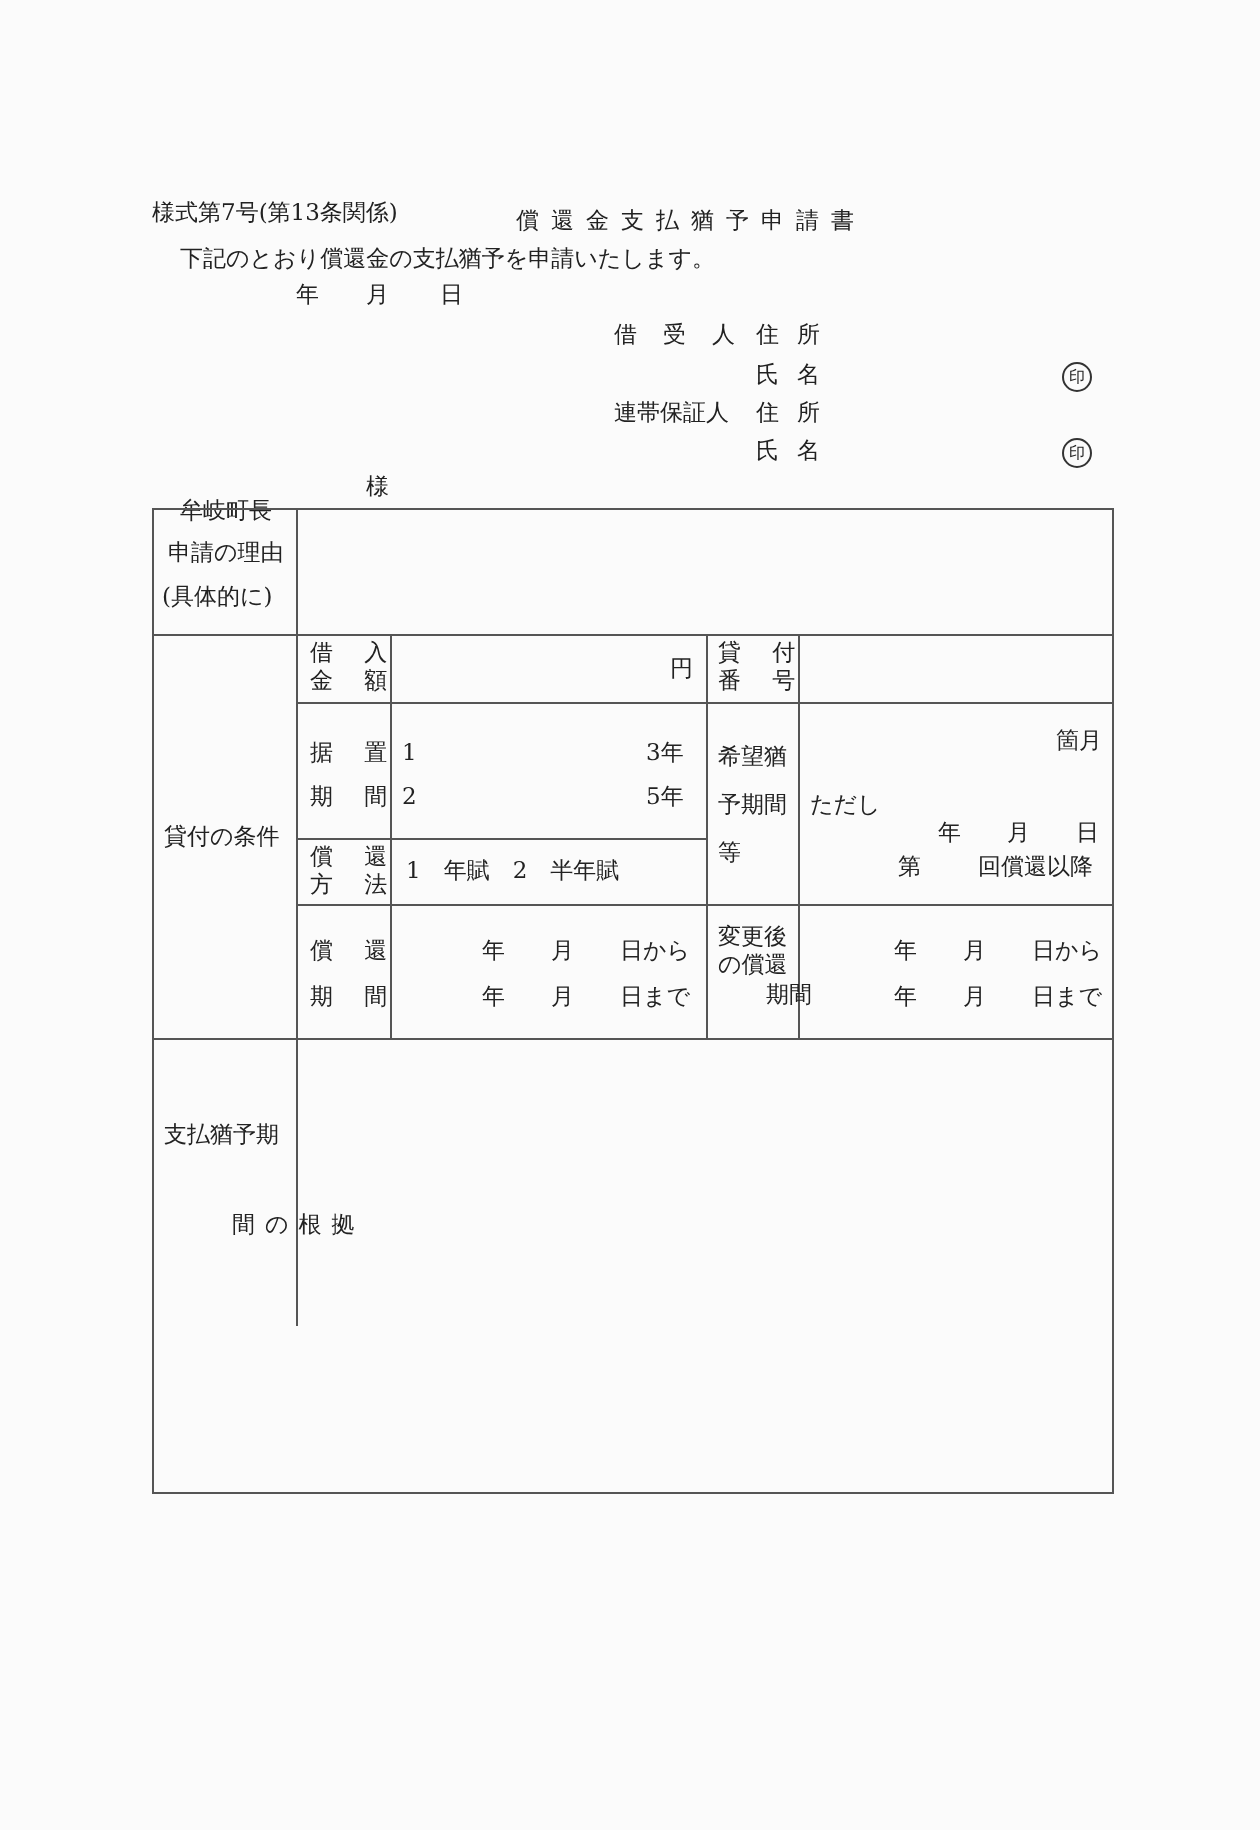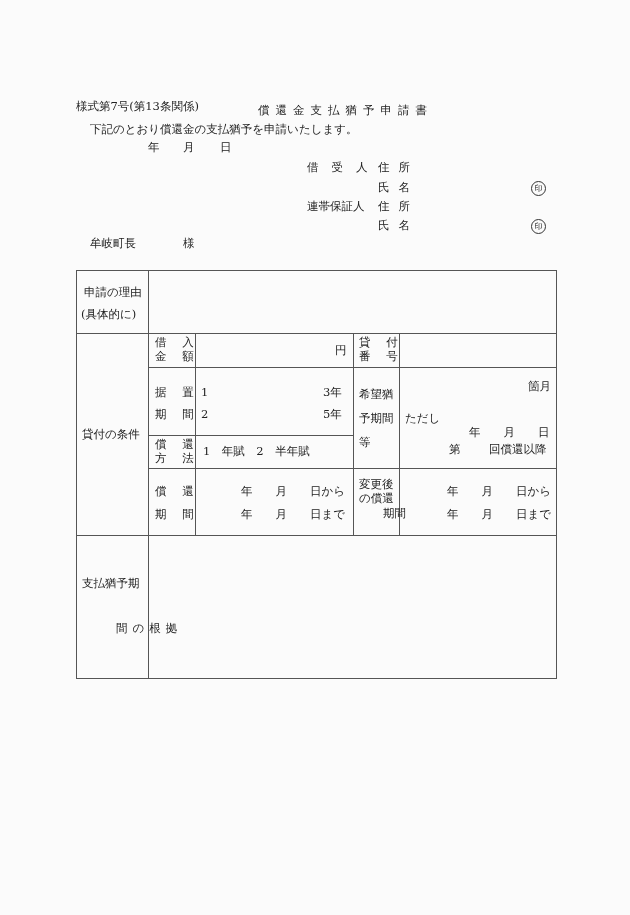--- a/index.html
+++ b/index.html
@@ -2,21 +2,21 @@
 <html><head>
 <meta charset="utf-8">
 <style>
   html, body { margin:0; padding:0; }
   body { width:630px; height:915px; background:#fbfbfb; position:relative; overflow:hidden;
          font-family:"DejaVu Serif", "Liberation Serif", serif; color:#222; font-size:11.5px; }
   .abs { position:absolute; white-space:nowrap; line-height:1; }
   .sp { letter-spacing:6px; }
   .seal { display:inline-block; width:13px; height:13px; border:1px solid #333; border-radius:50%;
           font-size:8px; text-align:center; line-height:13px; }
-  .tbl { position:absolute; left:76px; top:270px; width:481px; height:409px; border:1px solid #555; box-sizing:border-box; }
+  .tbl { position:absolute; left:76px; top:254px; width:481px; height:493px; border:1px solid #555; box-sizing:border-box; }
   .h { position:absolute; height:1px; background:#555; }
   .v { position:absolute; width:1px; background:#555; }
 </style>
 </head>
 <body>
 
 <div class="abs" style="left:76px;top:86px;margin-top:15px;">様式第7号(第13条関係)</div>
 <div class="abs sp" style="left:258px;top:105px;text-align:center;">償還金支払猶予申請書</div>
 <div class="abs" style="left:90px;top:124px;">下記のとおり償還金の支払猶予を申請いたします。</div>
 <div class="abs" style="left:148px;top:142px;">年</div>
@@ -25,21 +25,21 @@
 
 <div class="abs" style="left:307px;top:162px;letter-spacing:13px;">借受人</div>
 <div class="abs" style="left:378px;top:162px;letter-spacing:9px;">住所</div>
 <div class="abs" style="left:378px;top:182px;letter-spacing:9px;">氏名</div>
 <div class="abs" style="left:531px;top:181px;"><span class="seal">印</span></div>
 <div class="abs" style="left:307px;top:201px;">連帯保証人</div>
 <div class="abs" style="left:378px;top:201px;letter-spacing:9px;">住所</div>
 <div class="abs" style="left:378px;top:220px;letter-spacing:9px;">氏名</div>
 <div class="abs" style="left:531px;top:219px;"><span class="seal">印</span></div>
 
-<div class="abs" style="left:90px;top:238px;">牟岐町長</div>
+<div class="abs" style="left:90px;top:250px;">牟岐町長</div>
 <div class="abs" style="left:183px;top:238px;">様</div>
 
 <div class="tbl">
 
   <div class="h" style="left:0;top:62px;width:480px;"></div>
   <div class="h" style="left:71px;top:96px;width:409px;"></div>
   <div class="h" style="left:71px;top:164px;width:205px;"></div>
   <div class="h" style="left:71px;top:197px;width:409px;"></div>
   <div class="h" style="left:0;top:264px;width:480px;"></div>
 

